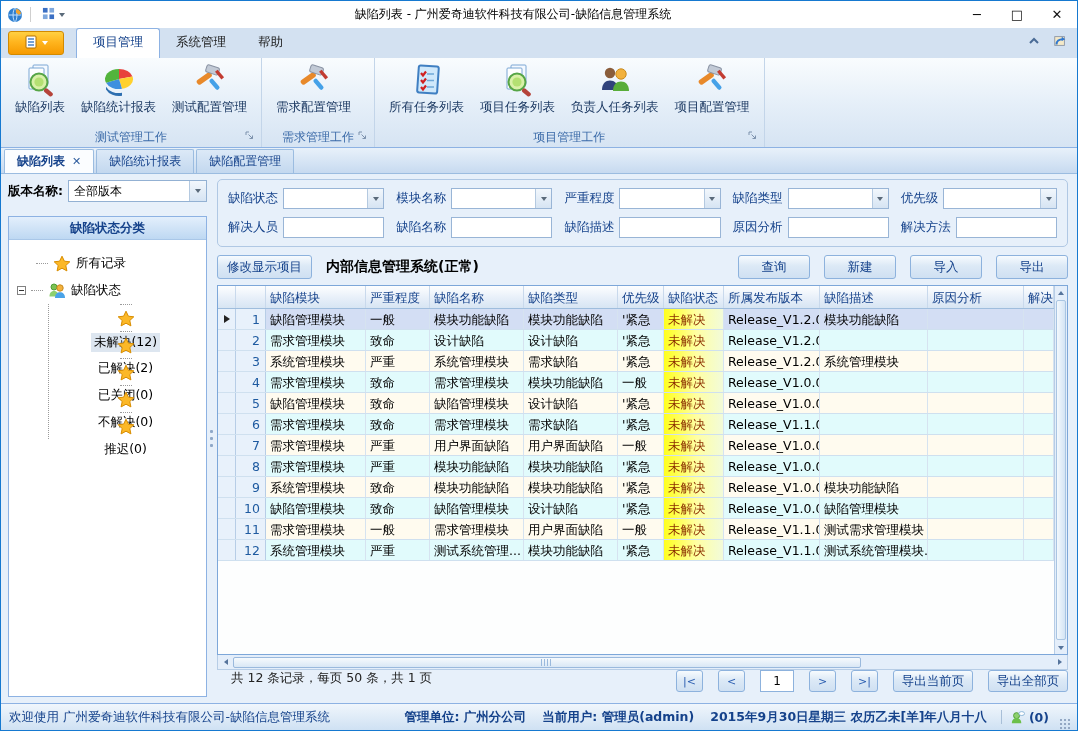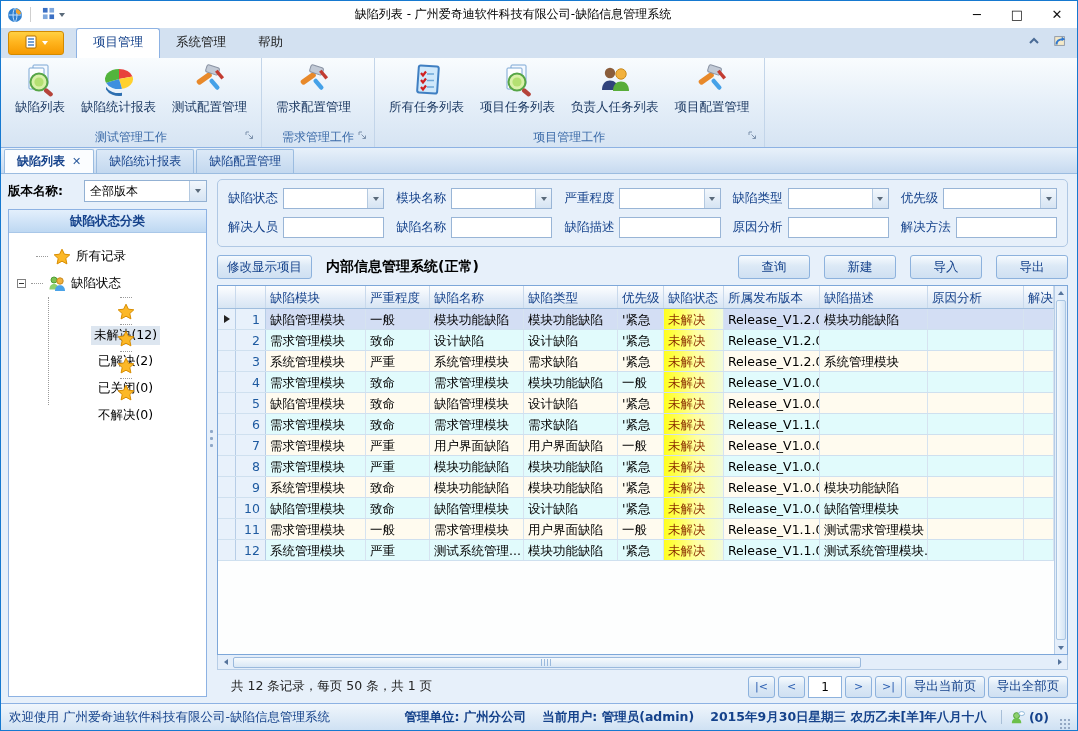--- a/index.html
+++ b/index.html
@@ -44,21 +44,21 @@
   .doc-tabrow { height:26px; background:linear-gradient(#e8f1fa,#c7daf0); display:flex; align-items:flex-end; padding-left:3px; border-bottom:1px solid #9bbce0; flex:0 0 auto; }
   .dtab { height:24px; padding:0 12px; margin-right:2px; display:flex; align-items:center; gap:7px; font-size:12px; color:#15428b;
           background:linear-gradient(#dce9f7,#c3d8ef); border:1px solid #9bbce0; border-bottom:none; border-radius:2px 2px 0 0; }
   .dtab.active { background:#fbfdff; font-weight:bold; }
   .dtab-close { color:#2f5d9e; font-size:11px; font-weight:bold; }
 
   
   .main { flex:1; display:flex; min-height:0; }
 
   .sidebar { width:206px; display:flex; flex-direction:column; padding:6px 0 6px 7px; flex:0 0 auto; }
-  .version-row { display:flex; align-items:center; gap:21px; margin-bottom:7px; }
+  .version-row { display:flex; align-items:center; gap:5px; margin-bottom:14px; }
   .version-label { font-weight:bold; color:#000; font-size:12.5px; white-space:nowrap; }
   .combo { flex:1; height:22px; background:#fff; border:1px solid #93b1d3; display:flex; align-items:center; padding-left:5px; }
   .combo-arrow { width:17px; height:100%; margin-left:auto; background:linear-gradient(#f2f7fc,#d6e4f3); border-left:1px solid #b4c9e0; display:flex; align-items:center; justify-content:center; }
   .tree-panel { flex:1; border:1px solid #8db2e3; background:#fff; display:flex; flex-direction:column; min-height:0; }
   .tree-header { height:23px; background:linear-gradient(#e3effc,#bed8f2); border-bottom:1px solid #a9c7e8; color:#15428b; font-weight:bold;
                  display:flex; align-items:center; justify-content:center; font-size:12.5px; flex:0 0 auto; }
   .tree { padding:10px 4px 4px 8px; }
   .tnode { display:flex; align-items:center; gap:5px; height:27px; font-size:12.5px; color:#000; }
   .tnode .dot { width:12px; border-top:1px dotted #9a9a9a; flex:0 0 auto; }
   .root-indent { width:14px; flex:0 0 auto; }
@@ -116,21 +116,21 @@
   .tri-dn { width:0;height:0;border-left:3px solid transparent;border-right:3px solid transparent;border-top:4px solid #56749c; }
   .tri-l { width:0;height:0;border-top:3px solid transparent;border-bottom:3px solid transparent;border-right:4px solid #56749c; }
   .tri-r { width:0;height:0;border-top:3px solid transparent;border-bottom:3px solid transparent;border-left:4px solid #56749c; }
 
   .hscroll { height:15px; background:#e4eefa; border:1px solid #b7cde6; border-top:none; display:flex; align-items:center; flex:0 0 auto; }
   .hs-btn { width:15px; height:100%; display:flex; align-items:center; justify-content:center; }
   .hs-thumb { width:74%; height:11px; background:linear-gradient(#f6fafd,#d9e7f5); border:1px solid #9ab9dd; border-radius:2px; display:flex; align-items:center; justify-content:center; }
   .hs-grip { width:12px; height:7px; background:repeating-linear-gradient(90deg,#9ab9dd 0 1px,transparent 1px 3px); }
 
   
-  .pg-row { height:33px; display:flex; align-items:center; gap:3px; flex:0 0 auto; }
+  .pg-row { height:33px; display:flex; gap:15px; flex:0 0 auto; }
   .pg-summary { margin-left:14px; color:#222; font-size:12.5px; }
   .pg-spacer { flex:1; }
   .pg-btn { width:27px; height:22px; padding:0; color:#2a5db0; font-size:11px; }
   .pg-input { width:34px; height:22px; border:1px solid #8db2dd; text-align:center; font-size:12px; outline:none; }
   .exp-btn { width:80px; height:22px; }
 
   
   .statusbar { height:27px; background:linear-gradient(#f0f6fc,#cfe1f3); border-top:1px solid #8db2e3; display:flex; align-items:center; padding:0 6px 0 8px; color:#15428b; font-size:12.5px; flex:0 0 auto; }
   .sb-left { flex:1; white-space:nowrap; overflow:hidden; }
   .sb-seg { font-weight:bold; margin-left:16px; white-space:nowrap; }
@@ -414,20 +414,29 @@
             <div class="tnode tchild">
               <i class="dot"></i>
               <span class="ticon">
                 <svg viewBox="0 0 18 18">
                   <path d="M9 1.2l2.4 5 5.4.6-4 3.7 1.1 5.4L9 13.2l-4.9 2.7 1.1-5.4-4-3.7 5.4-.6z" fill="#fcb827" stroke="#d88d00" stroke-width="1"></path>
                 </svg>
               </span>
               <span class="tlabel">不解决(0)</span>
             </div>
 
+            <div class="tnode tchild">
+              <i class="dot"></i>
+              <span class="ticon">
+                <svg viewBox="0 0 18 18">
+                  <path d="M9 1.2l2.4 5 5.4.6-4 3.7 1.1 5.4L9 13.2l-4.9 2.7 1.1-5.4-4-3.7 5.4-.6z" fill="#fcb827" stroke="#d88d00" stroke-width="1"></path>
+                </svg>
+              </span>
+              <span class="tlabel">推迟(0)</span>
+            </div>
           </div>
       </div>
     </div>
   </div>
 
   <div class="splitter">
       <i></i>
       <i></i>
       <i></i>
     </div>

